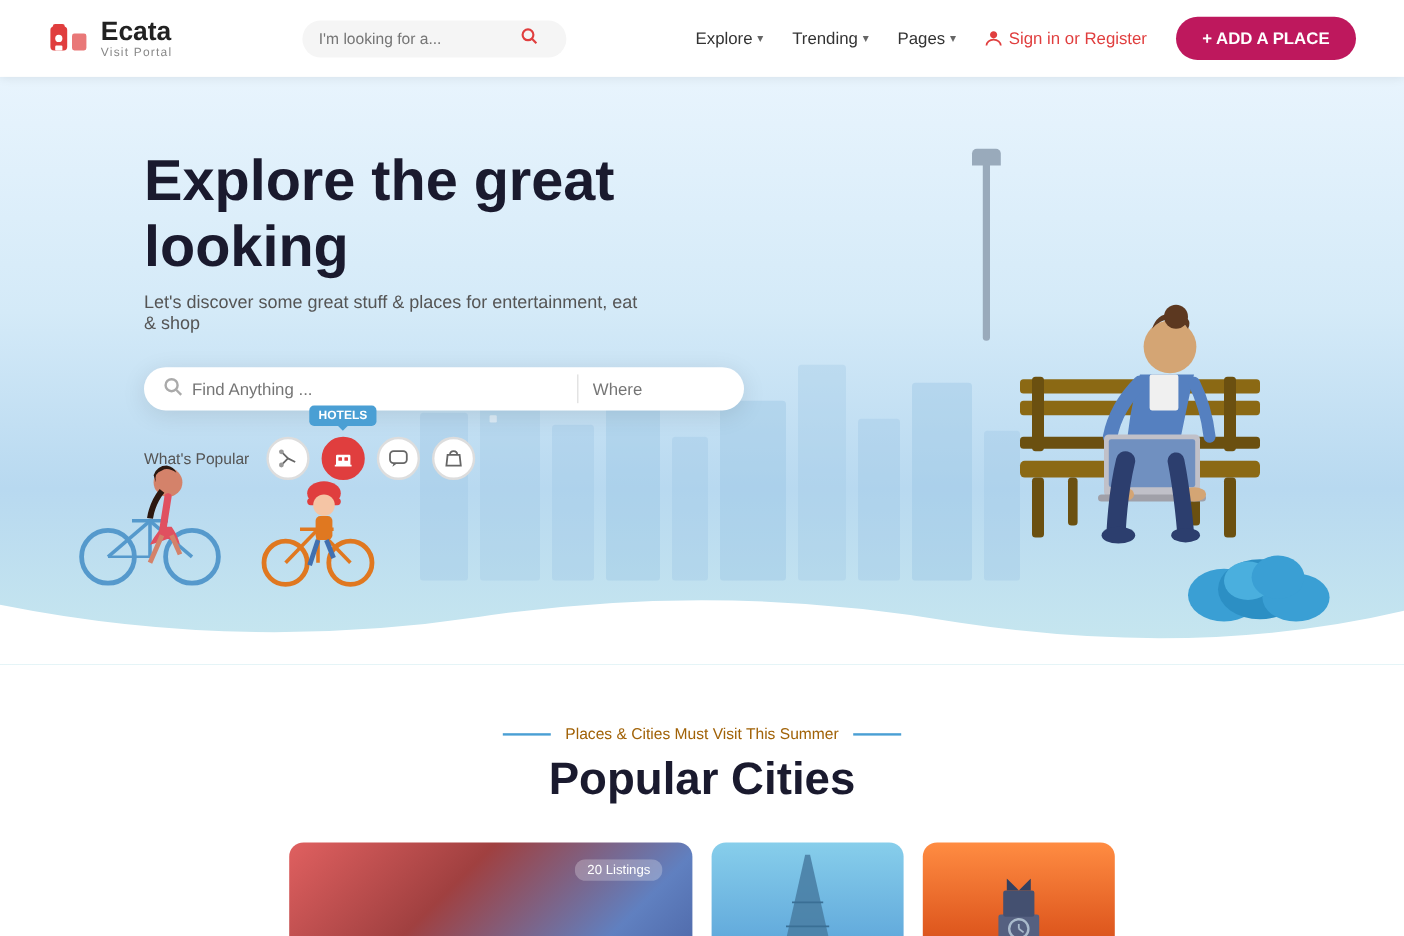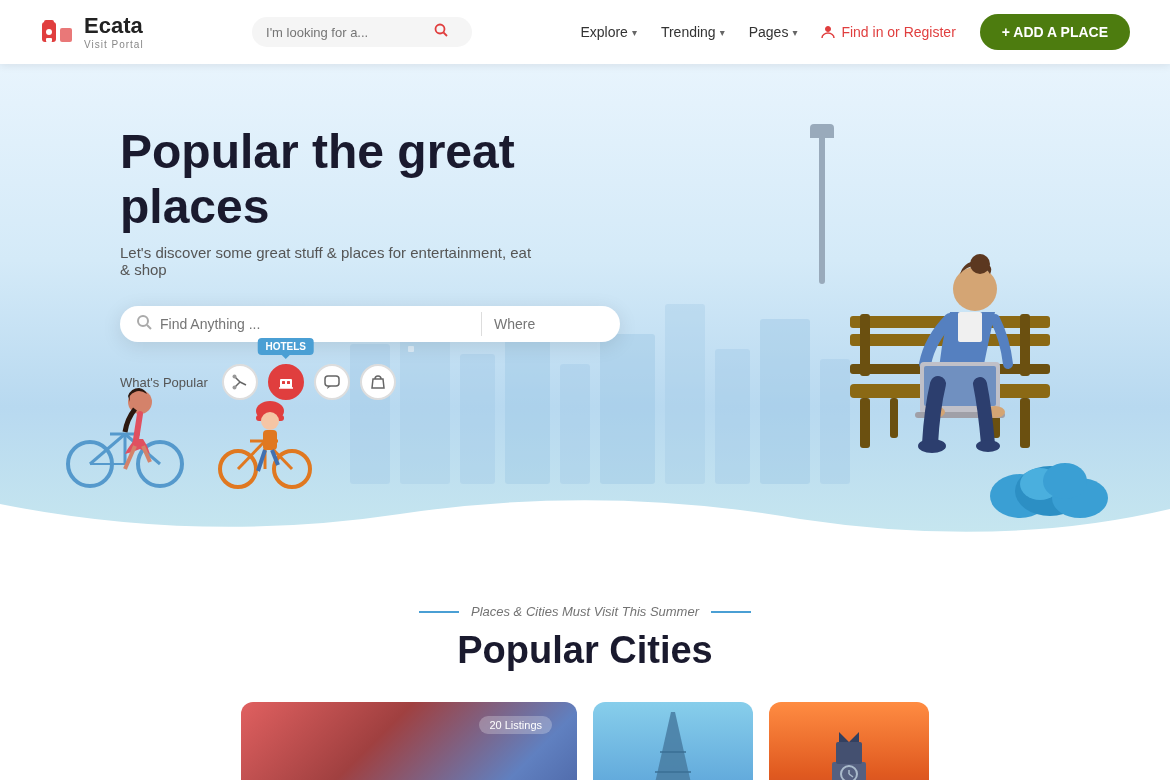--- a/index.html
+++ b/index.html
@@ -81,21 +81,21 @@
     .nav-link .chevron { font-size: 10px; color: #666; }
     .nav-signin {
       display: flex;
       align-items: center;
       gap: 6px;
       font-size: 14px;
       color: #e03e3e;
       cursor: pointer;
     }
     .nav-add-btn {
-      background: #4d7c0f;
+      background: #be185d;
       color: #fff;
       border: none;
       border-radius: 30px;
       padding: 10px 22px;
       font-size: 14px;
       font-weight: 600;
       cursor: pointer;
       display: flex;
       align-items: center;
       gap: 6px;
@@ -253,22 +253,21 @@
       gap: 12px;
       margin-bottom: 10px;
     }
     .eyebrow-line {
       width: 40px;
       height: 2px;
       background: #4a9fd4;
     }
     .eyebrow-text {
       font-size: 13px;
-      color: #737373;
-      font-style: italic;
+      color: #a16207;
     }
     .section-title {
       font-size: 38px;
       font-weight: 800;
       color: #1a1a2e;
       margin-bottom: 30px;
     }
     .cities-grid {
       display: flex;
       gap: 16px;
@@ -379,21 +378,21 @@
     </div>
     <div class="nav-link">
       <span>Pages</span>
       <span class="chevron">▾</span>
     </div>
     <div class="nav-signin">
       <svg width="14" height="14" viewBox="0 0 14 14">
         <path d="M7 7C8.65685 7 10 5.65685 10 4C10 2.34315 8.65685 1 7 1C5.34315 1 4 2.34315 4 4C4 5.65685 5.34315 7 7 7Z" fill="#e03e3e"></path>
         <path d="M1 13C1 10.2386 3.68629 8 7 8C10.3137 8 13 10.2386 13 13" stroke="#e03e3e" stroke-width="1.5" fill="none"></path>
       </svg>
-      <span>Find in or Register</span>
+      <span>Sign in or Register</span>
     </div>
     <button class="nav-add-btn">+ ADD A PLACE</button>
   </div>
 </nav>
 
 <section class="hero">
   <div class="hero-illustrations">
 
     <div class="street-lamp">
       <div class="lamp-head"></div>
@@ -507,21 +506,21 @@
     <svg style="position:absolute;bottom:28px;right:60px;width:120px;height:80px;" viewBox="0 0 120 80">
       <ellipse cx="30" cy="50" rx="30" ry="22" fill="#3a9fd4"></ellipse>
       <ellipse cx="60" cy="45" rx="35" ry="25" fill="#2c8fc4"></ellipse>
       <ellipse cx="90" cy="52" rx="28" ry="20" fill="#3a9fd4"></ellipse>
       <ellipse cx="50" cy="38" rx="20" ry="16" fill="#4aafde"></ellipse>
       <ellipse cx="75" cy="35" rx="22" ry="18" fill="#3a9fd4"></ellipse>
     </svg>
   </div>
 
   <div class="hero-content">
-    <h1 class="hero-title">Popular the great places</h1>
+    <h1 class="hero-title">Explore the great looking</h1>
     <p class="hero-sub">Let's discover some great stuff &amp; places for entertainment, eat  &amp; shop</p>
 
     <div class="hero-search-bar">
       <span class="hero-search-icon">
         <svg width="16" height="16" viewBox="0 0 16 16">
           <circle cx="7" cy="7" r="5" stroke="#aaa" stroke-width="2" fill="none"></circle>
           <line x1="11" y1="11" x2="15" y2="15" stroke="#aaa" stroke-width="2"></line>
         </svg>
       </span>
       <input class="hero-search-input" type="text" placeholder="Find Anything ..." style="">

